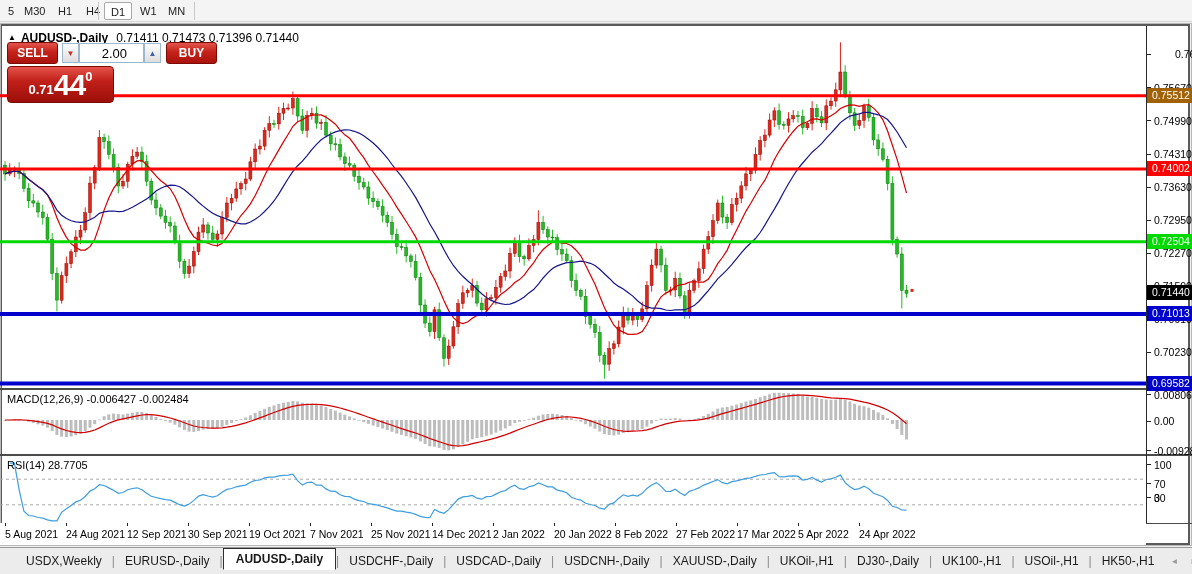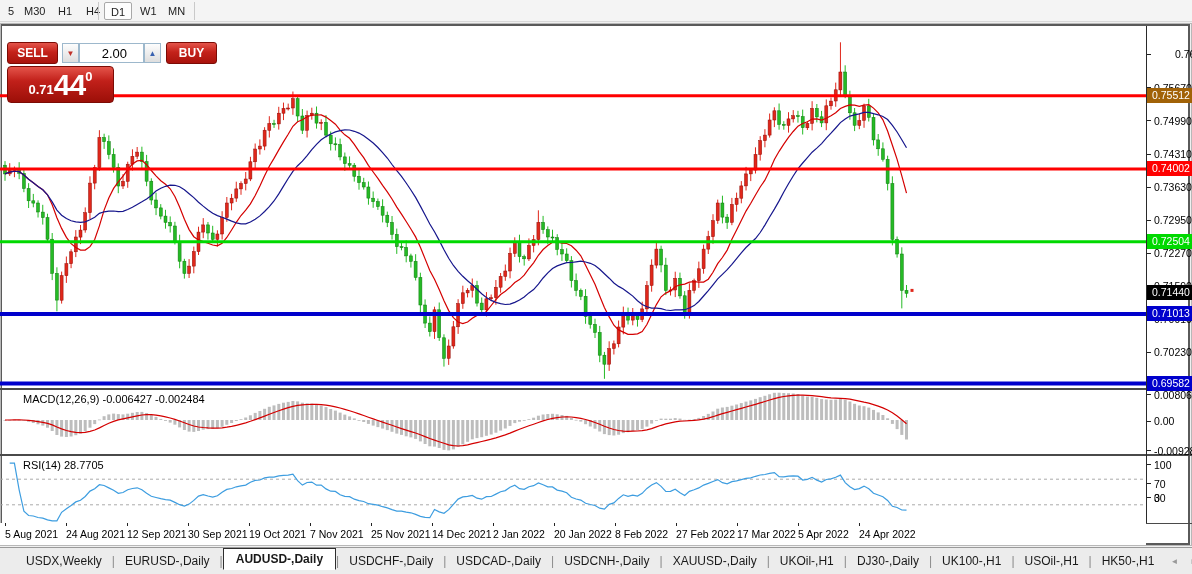--- a/index.html
+++ b/index.html
@@ -56,21 +56,21 @@
   .price-box .sup   { font-size:13px; font-weight:bold; vertical-align:14px; }
 
   
   #price-axis { position:absolute; left:1147px; top:26px; width:45px; height:519px; }
   .ax-label { position:absolute; left:7px; font-size:10.5px; color:#000; white-space:nowrap; }
   .ax-tick  { position:absolute; left:0; width:4px; height:1px; background:#222; }
   .ax-badge { position:absolute; left:0; width:45px; height:15px; line-height:15px;
               font-size:10.5px; color:#fff; padding-left:5px; }
 
   
-  .ind-label { position:absolute; left:7px; font-size:11px; color:#000; z-index:5;margin-left:16px; }
+  .ind-label { position:absolute; left:7px; font-size:11px; color:#000; z-index:5; }
 
   
   #date-axis { position:absolute; left:0; top:523px; width:1146px; height:22px; background:#fff; }
   .date-label { position:absolute; top:5px; font-size:10.5px; color:#000; white-space:nowrap; }
   .date-tick  { position:absolute; top:0; width:1px; height:3px; background:#222; }
 
   
   #tab-bar { position:absolute; left:0; top:547px; width:1192px; height:27px; background:#ececec;
              border-top:1px solid #9a9a9a; display:flex; align-items:center; padding-left:16px; }
   .tab { font-size:12px; color:#1a1a1a; padding:3px 10px; white-space:nowrap; cursor:pointer; }
@@ -695,20 +695,23 @@
       <line x1="0" y1="23.2" x2="1146" y2="23.2" stroke="#aaaaaa" stroke-width="1" stroke-dasharray="3,3"></line>
       <line x1="0" y1="48.8" x2="1146" y2="48.8" stroke="#aaaaaa" stroke-width="1" stroke-dasharray="3,3"></line>
       <polyline points="9.7,7.2 14.4,7.2 19.2,34.1 23.9,55.2 28.6,59.5 33.3,60.0 38.0,61.5 42.8,62.2 47.5,63.9 52.2,64.8 56.9,64.8 61.6,56.3 66.4,52.7 71.1,49.5 75.8,45.9 80.5,44.3 85.2,40.5 90.0,35.1 94.7,32.7 99.4,28.7 104.1,29.5 108.8,31.9 113.6,34.3 118.3,37.3 123.0,36.5 127.7,33.7 132.4,32.5 137.2,31.8 141.9,33.8 146.6,37.3 151.3,40.3 156.0,41.5 160.8,42.7 165.5,43.6 170.2,44.1 174.9,46.4 179.6,48.7 184.4,50.1 189.1,48.1 193.8,44.4 198.5,40.1 203.2,38.6 208.0,40.0 212.7,41.1 217.4,39.8 222.1,36.2 226.8,33.4 231.6,32.5 236.3,30.8 241.0,29.9 245.7,29.1 250.4,26.2 255.2,24.4 259.9,24.0 264.6,21.9 269.3,21.1 274.0,21.2 278.8,19.9 283.5,19.3 288.2,19.2 292.9,18.1 297.6,24.6 302.4,29.1 307.1,26.5 311.8,26.1 316.5,29.2 321.2,29.0 326.0,32.9 330.7,35.2 335.4,35.4 340.1,38.7 344.8,40.3 349.6,40.7 354.3,43.2 359.0,44.6 363.7,45.5 368.4,47.7 373.2,48.3 377.9,49.2 382.6,50.7 387.3,51.9 392.0,53.6 396.8,55.1 401.5,55.2 406.2,56.2 410.9,56.8 415.6,58.4 420.4,60.3 425.1,61.3 429.8,61.7 434.5,53.5 439.2,55.9 444.0,57.3 448.7,53.6 453.4,48.4 458.1,43.1 462.8,40.9 467.6,40.4 472.3,39.4 477.0,42.2 481.7,43.2 486.4,40.7 491.2,40.5 495.9,38.1 500.6,35.7 505.3,34.6 510.0,31.2 514.8,29.2 519.5,32.7 524.2,33.3 528.9,30.7 533.6,29.7 538.4,26.9 543.1,28.8 547.8,30.8 552.5,30.9 557.2,34.1 562.0,35.2 566.7,36.8 571.4,41.2 576.1,43.0 580.8,44.1 585.6,47.3 590.3,48.5 595.0,49.5 599.7,52.2 604.4,53.2 609.2,48.3 613.9,46.9 618.6,42.4 623.3,38.8 628.0,40.3 632.8,39.1 637.5,40.0 642.2,37.3 646.9,32.4 651.6,29.0 656.4,26.6 661.1,30.4 665.8,35.5 670.5,35.4 675.2,33.3 680.0,36.7 684.7,39.5 689.4,35.4 694.1,33.8 698.8,31.9 703.6,29.1 708.3,27.4 713.0,25.5 717.7,23.6 722.4,26.7 727.2,27.9 731.9,25.7 736.6,24.9 741.3,23.6 746.0,22.3 750.8,21.9 755.5,20.3 760.2,19.0 764.9,18.5 769.6,17.3 774.4,16.6 779.1,20.6 783.8,20.9 788.5,20.2 793.2,19.9 798.0,20.2 802.7,24.0 807.4,23.4 812.1,21.3 816.8,24.1 821.6,26.1 826.3,23.5 831.0,22.8 835.7,21.3 840.4,19.1 845.2,26.6 849.9,30.7 854.6,33.5 859.3,32.6 864.0,30.1 868.8,32.8 873.5,37.3 878.2,39.0 882.9,40.8 887.6,44.4 892.4,50.3 897.1,51.5 901.8,54.0 906.5,54.2 " fill="none" stroke="#3d9de0" stroke-width="1.2"></polyline>
     </svg>
 
   <div class="pane-sep" style="top:388px;height:2px;"></div>
   <div class="pane-sep" style="top:454px;height:2px;"></div>
   <div class="pane-sep" style="top:523px;height:1px;"></div>
   <div id="axis-sep"></div>
 
+  <div id="chart-title">
+    <span class="tri">▲</span><span class="sym">AUDUSD-,Daily</span><span>0.71411 0.71473 0.71396 0.71440</span>
+  </div>
 
   <div id="sell-btn" class="btn-red">SELL</div>
   <div id="vol-down" class="spin-btn">▼</div>
   <input id="vol-field" value="2.00" style="">
   <div id="vol-up" class="spin-btn">▲</div>
   <div id="buy-btn" class="btn-red">BUY</div>
 
   <div id="sell-box" class="price-box">
     <span class="small">0.71</span><span class="big">44</span><span class="sup">0</span>
   </div>

